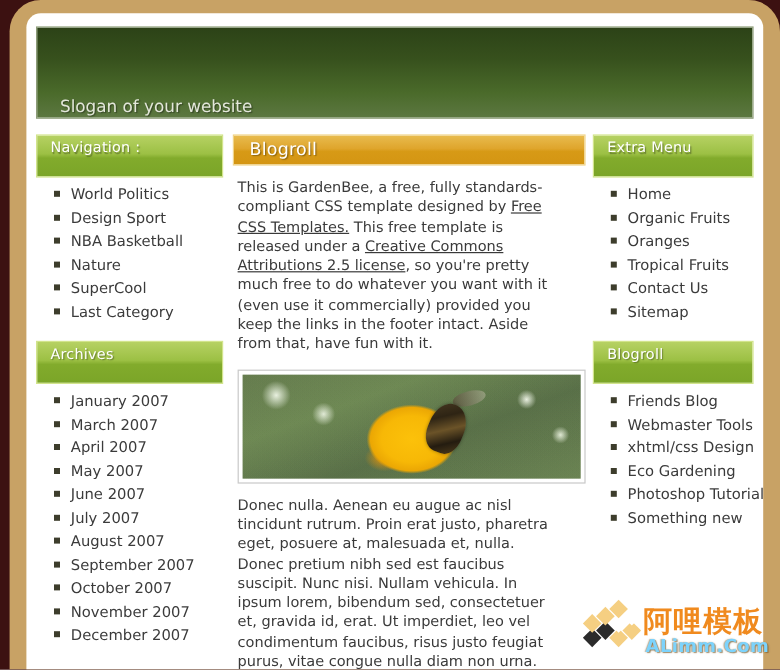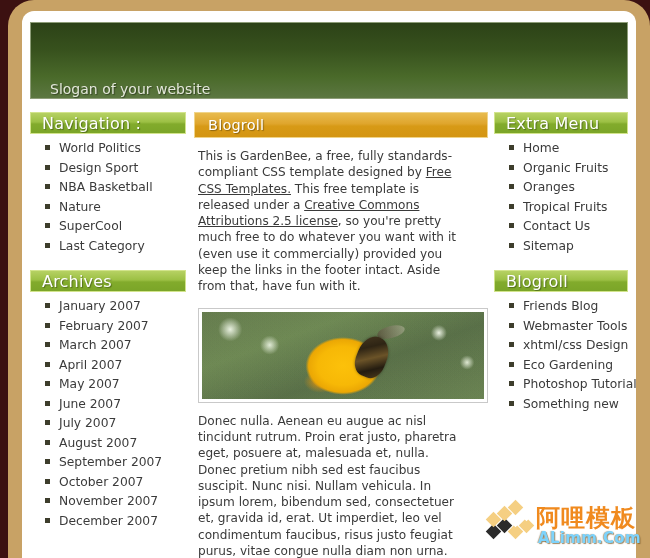--- a/index.html
+++ b/index.html
@@ -72,25 +72,25 @@
     margin-top: 20px;
   }
 
   
   .col-left   { position: absolute; left: 8px;   top: 101px; width: 156px; }
   .col-center { position: absolute; left: 172px; top: 101px; width: 294px; }
   .col-right  { position: absolute; left: 472px; top: 101px; width: 134px; }
 
   
   .bar {
-    height: 22px;
+    height: 36px;
     line-height: 21px;
     padding-left: 11px;
     color: #ffffff;
-    font-size: 16px;
+    font-size: 12px;
     letter-spacing: .2px;
     text-shadow: 1px 1px 1px rgba(0,0,0,.35);
     overflow: hidden;
     white-space: nowrap;
   }
   .bar-green {
     background: linear-gradient(to bottom, #b6d163 0%, #9cc044 45%, #82ab2c 55%, #7ba528 100%);
     border: 1px solid #d2e48c;
   }
   .bar-orange {
@@ -245,21 +245,20 @@
           <li><span class="bullet"></span><a href="#">Nature</a></li>
           <li><span class="bullet"></span><a href="#">SuperCool</a></li>
           <li><span class="bullet"></span><a href="#">Last Category</a></li>
         </ul>
 
       <div class="gap-block"></div>
 
       <div class="bar bar-green">Archives</div>
       <ul class="nav-list" id="archives-list">
           <li><span class="bullet"></span><a href="#">January 2007</a></li>
-          <li><span class="bullet"></span><a href="#">February 2007</a></li>
           <li><span class="bullet"></span><a href="#">March 2007</a></li>
           <li><span class="bullet"></span><a href="#">April 2007</a></li>
           <li><span class="bullet"></span><a href="#">May 2007</a></li>
           <li><span class="bullet"></span><a href="#">June 2007</a></li>
           <li><span class="bullet"></span><a href="#">July 2007</a></li>
           <li><span class="bullet"></span><a href="#">August 2007</a></li>
           <li><span class="bullet"></span><a href="#">September 2007</a></li>
           <li><span class="bullet"></span><a href="#">October 2007</a></li>
           <li><span class="bullet"></span><a href="#">November 2007</a></li>
           <li><span class="bullet"></span><a href="#">December 2007</a></li>

